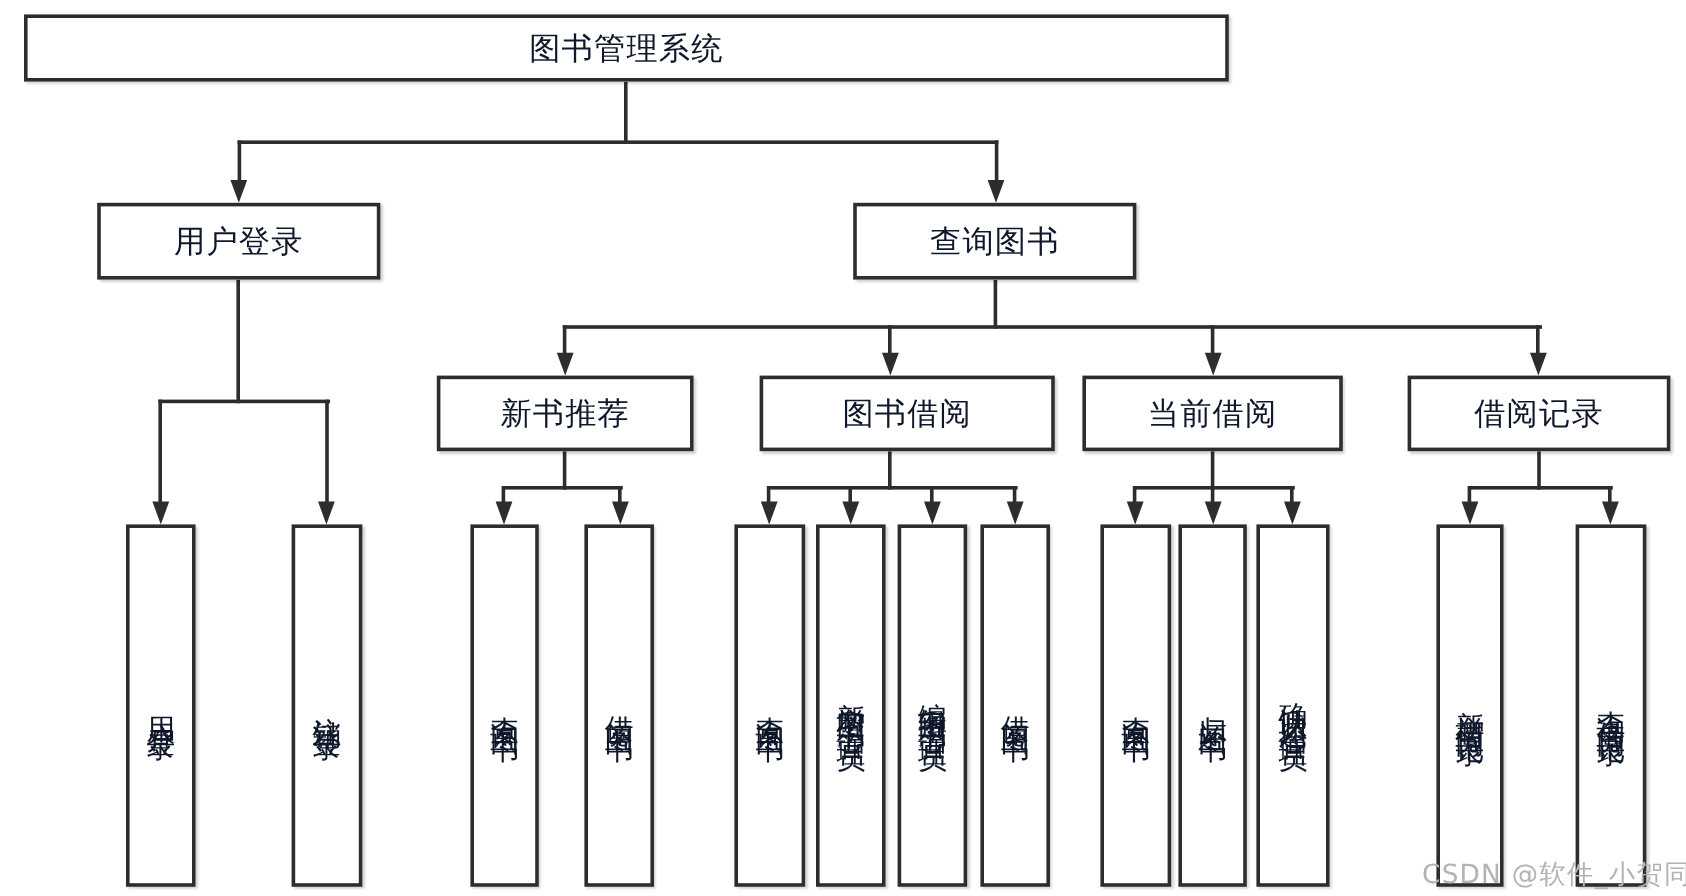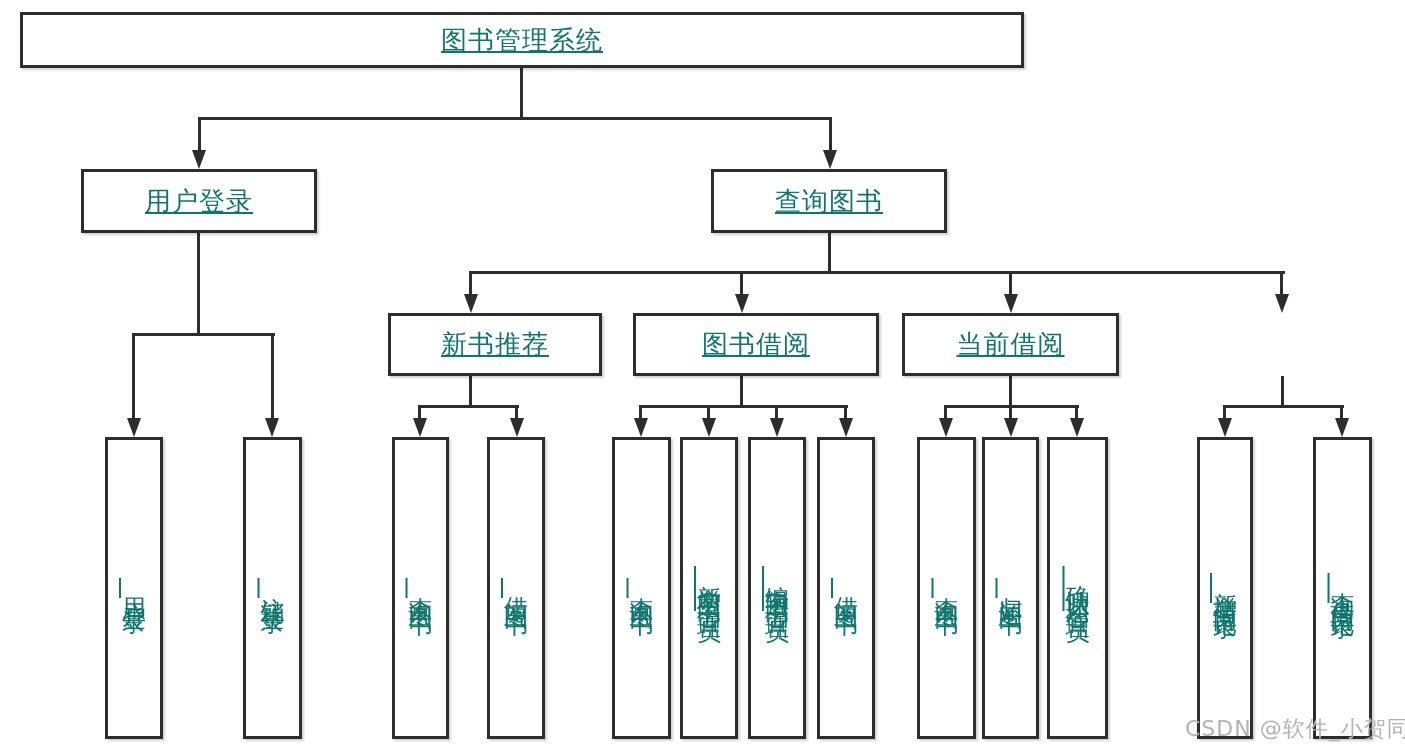--- a/index.html
+++ b/index.html
@@ -12,39 +12,38 @@
   }
   .stage{position:absolute;left:0;top:0;width:1405px;height:747px;}
   .box{
     position:absolute;
     background:#ffffff;
     border:3px solid #2d2d2d;
     box-sizing:border-box;
     display:flex;
     align-items:center;
     justify-content:center;
-    color:#0f766e;
+    color:#0f172a;
     font-size:26px;
     letter-spacing:1px;
     box-shadow:2px 2px 2px rgba(0,0,0,0.18);
     z-index:2;
-    text-decoration:underline;
   }
   .vbox{
     writing-mode:vertical-rl;
     text-orientation:mixed;
     font-size:24px;
     letter-spacing:5px;
     line-height:1;
   }
   
   #b-root{left:20px;top:12px;width:1004px;height:56px;}
   #b-user-login{left:81px;top:169px;width:236px;height:64px;}
   #b-book-mgmt{left:711px;top:169px;width:236px;height:64px;}
-  #b-new-book{left:364px;top:313px;width:214px;height:63px;margin-left:24px;}
+  #b-new-book{left:364px;top:313px;width:214px;height:63px;}
   #b-book-borrow{left:633px;top:313px;width:246px;height:63px;}
   #b-cur-borrow{left:902px;top:313px;width:217px;height:63px;text-align:right;}
   #b-borrow-rec{left:1173px;top:313px;width:219px;height:63px;}
   #l-user-login{left:105px;top:437px;width:58px;height:302px;}
   #l-logout{left:243px;top:437px;width:59px;height:302px;}
   #l-query-book-1{left:392px;top:437px;width:57px;height:302px;}
   #l-borrow-book-1{left:487px;top:437px;width:58px;height:302px;}
   #l-query-book-2{left:612px;top:437px;width:59px;height:302px;}
   #l-add-book{left:680px;top:437px;width:58px;height:302px;}
   #l-edit-book{left:748px;top:437px;width:58px;height:302px;}
@@ -105,20 +104,21 @@
   <div class="vl" style="left:740px;top:271px;height:26px;"></div>
   <div class="ar" style="left:735px;top:294px;"></div>
   <div class="vl" style="left:1009px;top:271px;height:26px;"></div>
   <div class="ar" style="left:1004px;top:294px;"></div>
   <div class="vl" style="left:1280px;top:271px;height:26px;"></div>
   <div class="ar" style="left:1275px;top:294px;"></div>
 
   <div class="box" id="b-new-book">新书推荐</div>
   <div class="box" id="b-book-borrow">图书借阅</div>
   <div class="box" id="b-cur-borrow">当前借阅</div>
+  <div class="box" id="b-borrow-rec">借阅记录</div>
 
   <div class="vl" style="left:469px;top:376px;height:32px;"></div>
   <div class="hl" style="left:419px;top:405px;width:100px;"></div>
   <div class="vl" style="left:418px;top:405px;height:15px;"></div>
   <div class="ar" style="left:413px;top:418px;"></div>
   <div class="vl" style="left:515px;top:405px;height:15px;"></div>
   <div class="ar" style="left:510px;top:418px;"></div>
 
   <div class="vl" style="left:740px;top:376px;height:32px;"></div>
   <div class="hl" style="left:640px;top:405px;width:208px;"></div>

